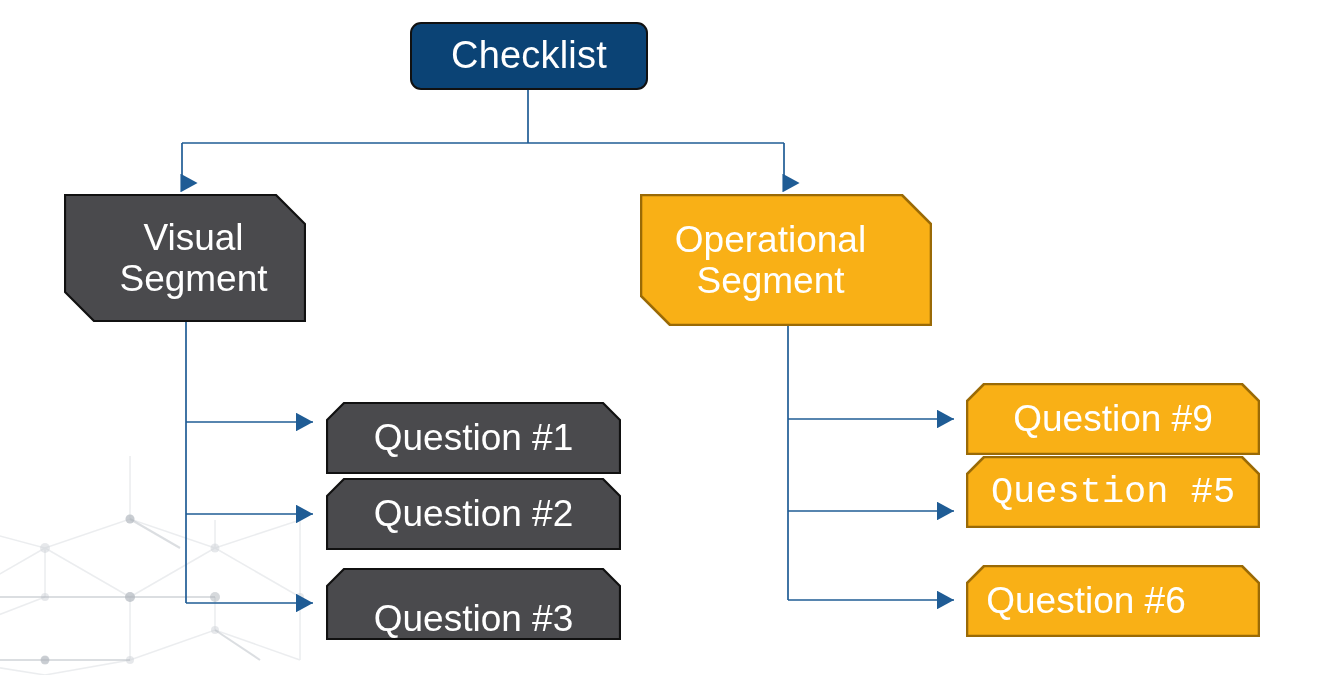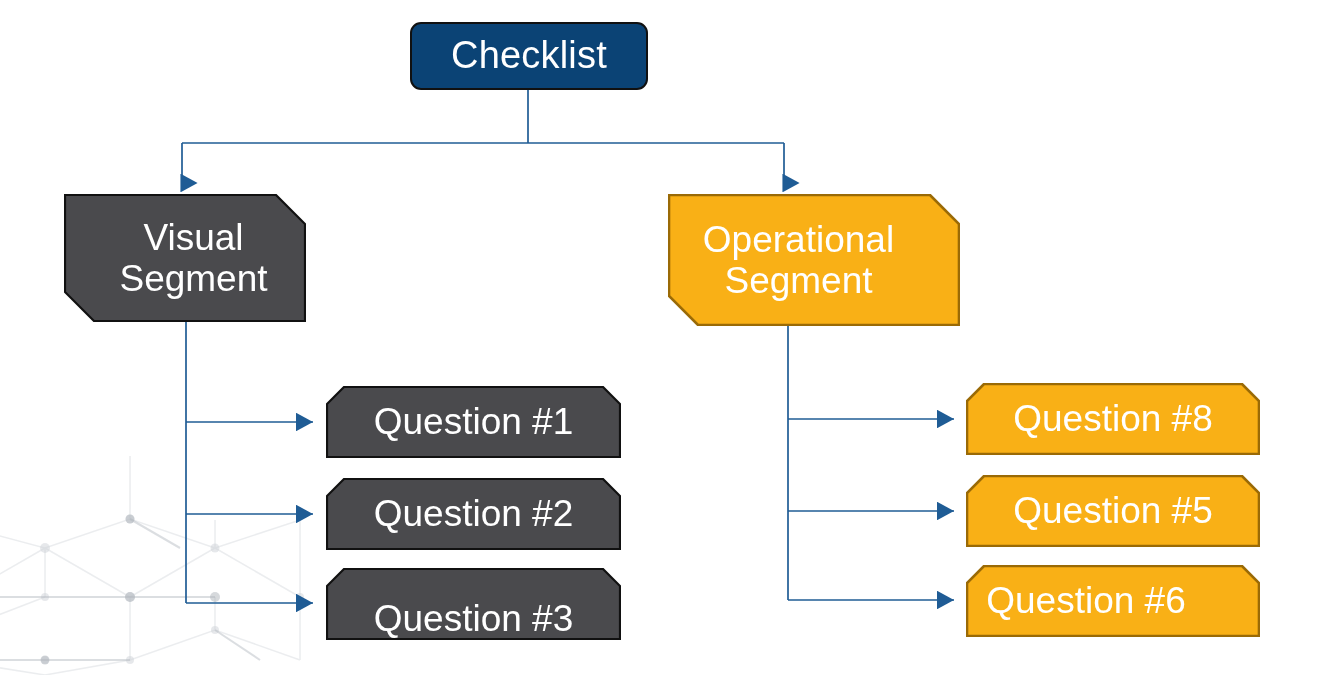--- a/index.html
+++ b/index.html
@@ -169,31 +169,31 @@
     <div class="node node-chamfer seg-label" style="left:64px; top:194px; width:242px; height:128px;">
       <svg class="shape-fill" width="242" height="128" viewBox="0 0 242 128" preserveAspectRatio="none">
         <polygon points="1,1 212,1 241,30 241,127 30,127 1,98" fill="#4A4A4D" stroke="#111111" stroke-width="2.2"></polygon>
       </svg>
       <div class="shape-label">
         <div>Visual</div>
         <div>Segment</div>
       </div>
     </div>
 
-    <div class="node node-chamfer seg-label" style="left:668px; top:194px; width:244px; height:132px;">
+    <div class="node node-chamfer seg-label" style="left:640px; top:194px; width:244px; height:132px;">
       <svg class="shape-fill" width="292" height="132" viewBox="0 0 292 132" preserveAspectRatio="none">
         <polygon points="1,1 262,1 291,30 291,131 30,131 1,102" fill="#F9B016" stroke="#9A6A06" stroke-width="2.6"></polygon>
       </svg>
       <div class="shape-label">
         <div>Operational</div>
         <div>Segment</div>
       </div>
     </div>
 
-    <div class="node node-chamfer q-label" style="left:326px; top:386px; width:295px; height:72px;">
+    <div class="node node-chamfer q-label" style="left:326px; top:402px; width:295px; height:72px;">
       <svg class="shape-fill" width="295" height="72" viewBox="0 0 295 72" preserveAspectRatio="none">
         <polygon points="18,1 277,1 294,18 294,71 1,71 1,18" fill="#4A4A4D" stroke="#111111" stroke-width="2.2"></polygon>
       </svg>
       <div class="shape-label">Question #1</div>
     </div>
 
     <div class="node node-chamfer q-label" style="left:326px; top:478px; width:295px; height:72px;justify-content:center;">
       <svg class="shape-fill" width="295" height="72" viewBox="0 0 295 72" preserveAspectRatio="none">
         <polygon points="18,1 277,1 294,18 294,71 1,71 1,18" fill="#4A4A4D" stroke="#111111" stroke-width="2.2"></polygon>
       </svg>
@@ -204,24 +204,24 @@
       <svg class="shape-fill" width="295" height="72" viewBox="0 0 295 72" preserveAspectRatio="none">
         <polygon points="18,1 277,1 294,18 294,71 1,71 1,18" fill="#4A4A4D" stroke="#111111" stroke-width="2.2"></polygon>
       </svg>
       <div class="shape-label">Question #3</div>
     </div>
 
     <div class="node node-chamfer q-label" style="left:966px; top:383px; width:294px; height:72px;">
       <svg class="shape-fill" width="294" height="72" viewBox="0 0 294 72" preserveAspectRatio="none">
         <polygon points="18,1 276,1 293,18 293,71 1,71 1,18" fill="#F9B016" stroke="#9A6A06" stroke-width="2.6"></polygon>
       </svg>
-      <div class="shape-label">Question #8</div>
-    </div>
-
-    <div class="node node-chamfer q-label" style="left:966px; top:475px; width:294px; height:72px;">
+      <div class="shape-label">Question #9</div>
+    </div>
+
+    <div class="node node-chamfer q-label" style="left:966px; top:456px; width:294px; height:72px;font-family:Liberation Mono, monospace;">
       <svg class="shape-fill" width="294" height="72" viewBox="0 0 294 72" preserveAspectRatio="none">
         <polygon points="18,1 276,1 293,18 293,71 1,71 1,18" fill="#F9B016" stroke="#9A6A06" stroke-width="2.6"></polygon>
       </svg>
       <div class="shape-label">Question #5</div>
     </div>
 
     <div class="node node-chamfer q-label" style="left:966px; top:565px; width:240px; height:72px;">
       <svg class="shape-fill" width="294" height="72" viewBox="0 0 294 72" preserveAspectRatio="none">
         <polygon points="18,1 276,1 293,18 293,71 1,71 1,18" fill="#F9B016" stroke="#9A6A06" stroke-width="2.6"></polygon>
       </svg>

